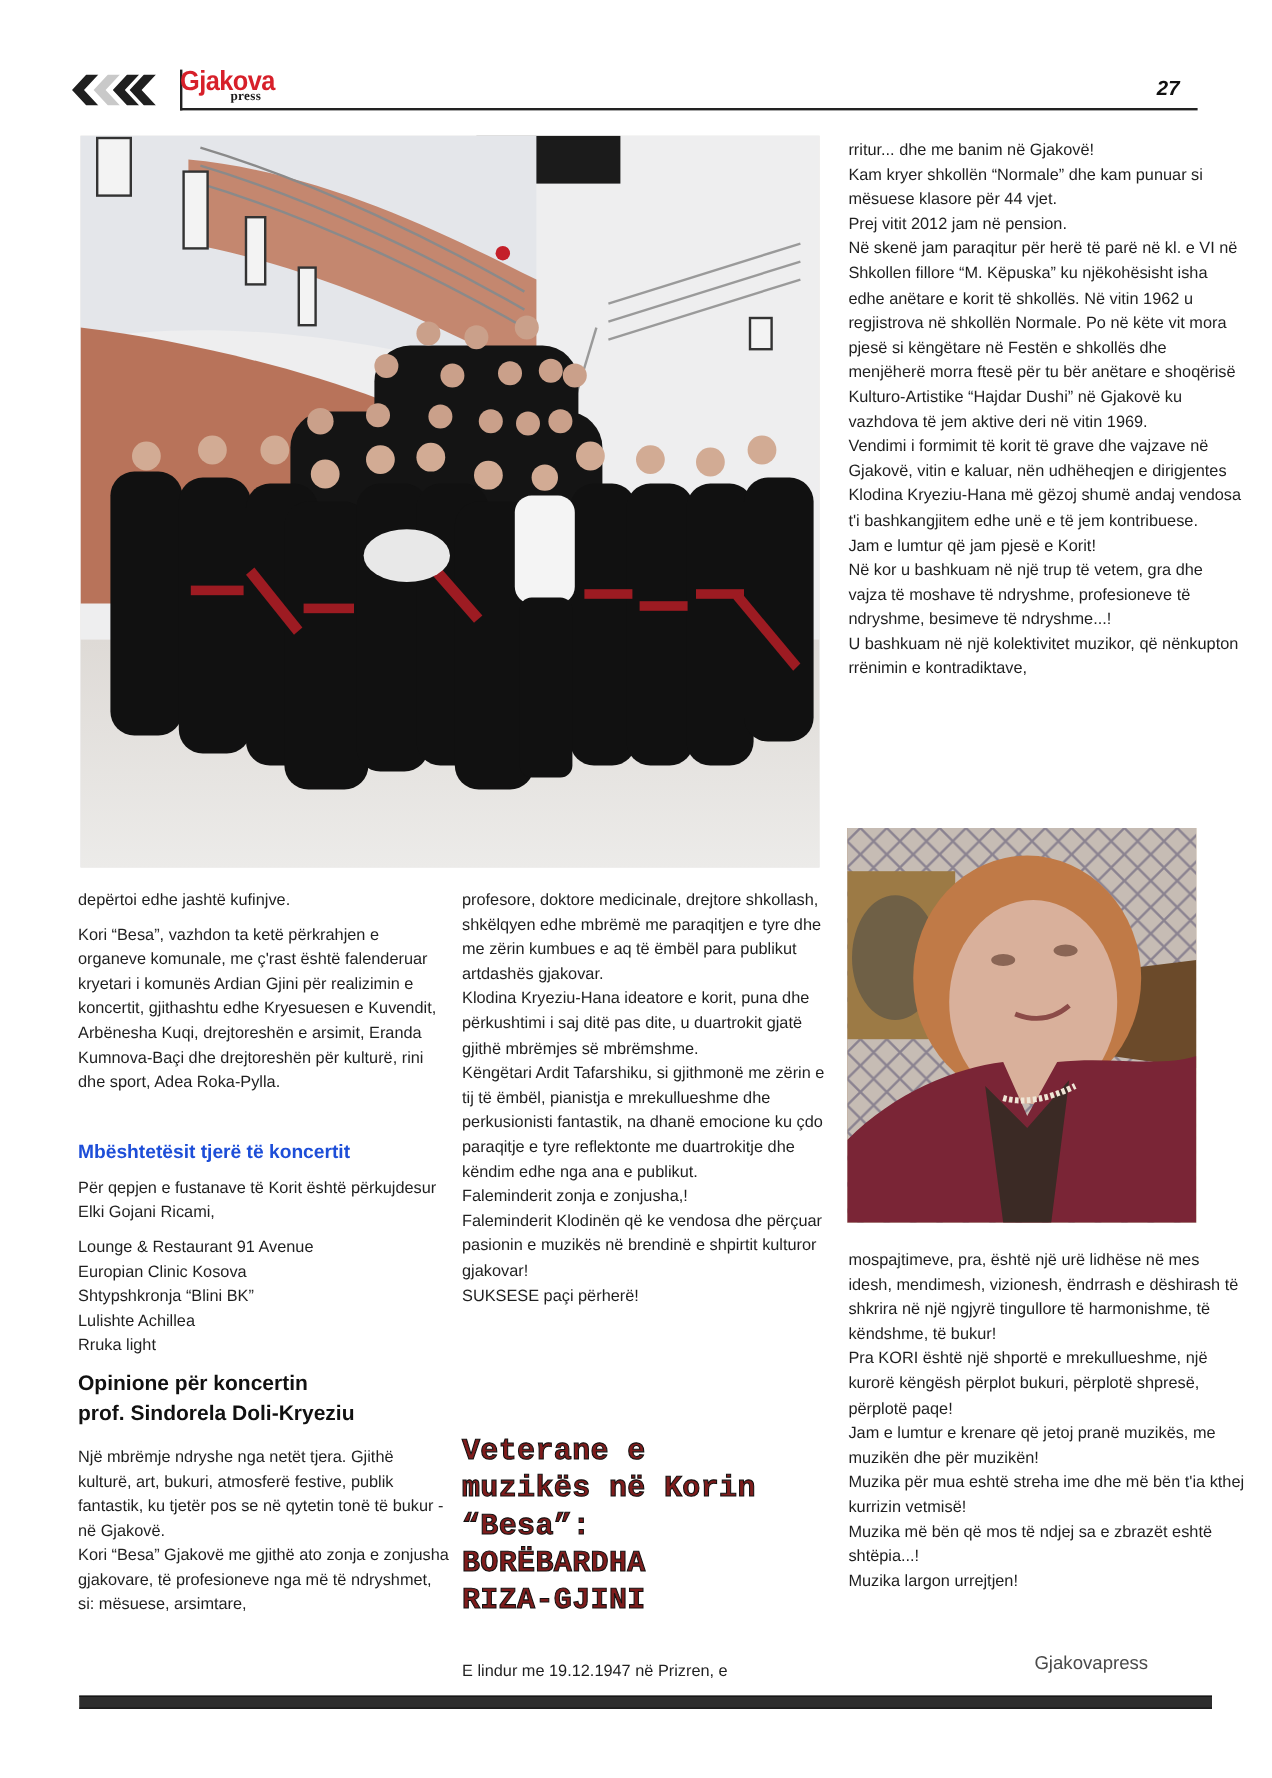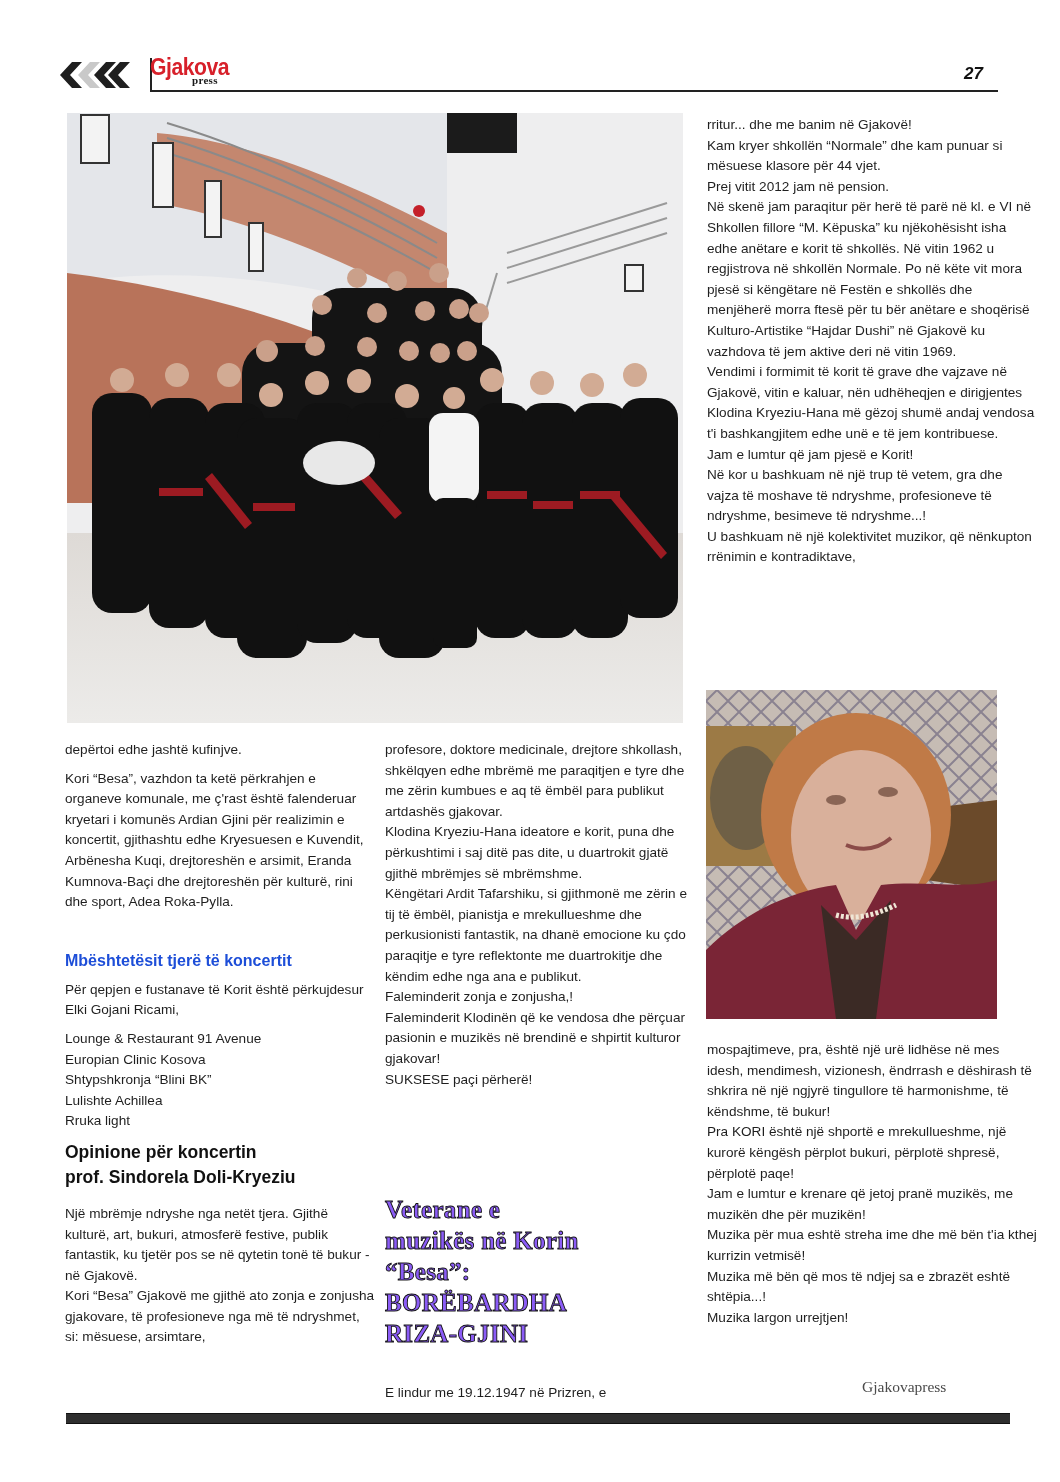--- a/index.html
+++ b/index.html
@@ -26,24 +26,24 @@
   .col p { margin: 0; }
   .col .gap { margin-top: 8px; }
   .col-right-top { left: 707px; top: 115px; width: 330px; }
   .col-left { left: 65px; top: 740px; width: 310px; }
   .col-mid { left: 385px; top: 740px; width: 310px; }
   .col-right-bottom { left: 707px; top: 1040px; width: 330px; }
 
   .subhead { font-weight: 700; font-size: 16px; line-height: 22px; color: #1d4ed8; }
   .subhead-lg { font-weight: 700; font-size: 17.5px; line-height: 25px; color: #111; }
 
-  .veteran-title { position: absolute; left: 385px; top: 1194px; width: 310px; font-family: Liberation Serif, serif; font-weight: 900; font-size: 25px; line-height: 31px; color: #8b5cf6; letter-spacing: 0.3px; -webkit-text-stroke: 0.9px #111; }
+  .veteran-title { position: absolute; left: 385px; top: 1194px; width: 310px; font-family: Liberation Mono, monospace; font-weight: 900; font-size: 25px; line-height: 31px; color: #7f1d1d; letter-spacing: 0.3px; -webkit-text-stroke: 0.9px #111; }
   .veteran-intro { position: absolute; left: 385px; top: 1383px; width: 310px; font-size: 13.6px; line-height: 20px; color: #1f1f1f; }
 
-  .signature { position: absolute; left: 862px; top: 1378px; font-family: Liberation Serif, serif; font-size: 15.5px; color: #4a4a4a; }
+  .signature { position: absolute; left: 862px; top: 1378px; font-family: Liberation Sans, sans-serif; font-size: 15.5px; color: #4a4a4a; }
 
   .footer-bar { position: absolute; left: 66px; top: 1413px; width: 944px; height: 11px; background: #2e2e2e; border-top: 1px solid #111; border-bottom: 1px solid #111; }
 </style>
 </head>
 <body>
 
 <div class="header">
   <svg class="chevrons" viewBox="0 0 82 26">
     <polygon points="12,0 22,0 10,13 22,26 12,26 0,13" fill="#1f1f1f"></polygon>
     <polygon points="30,0 40,0 28,13 40,26 30,26 18,13" fill="#c9c9c9"></polygon>

